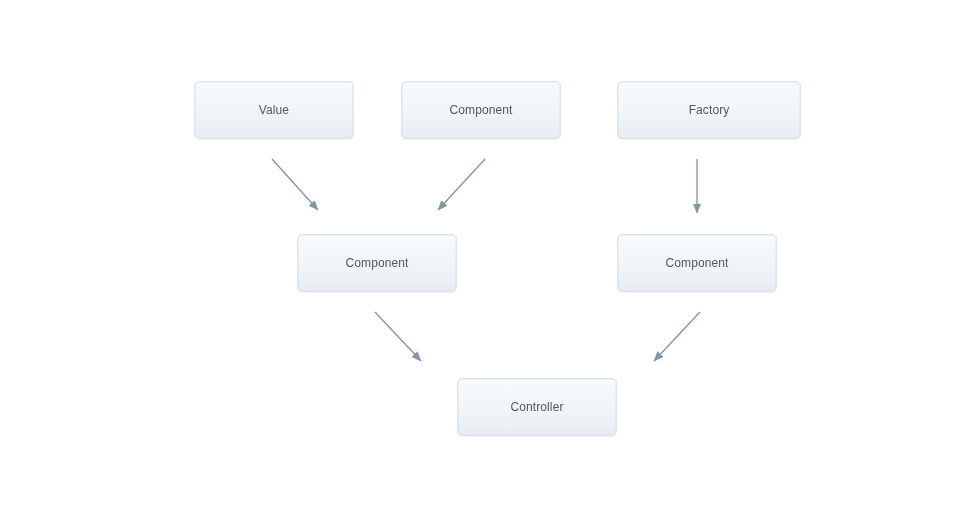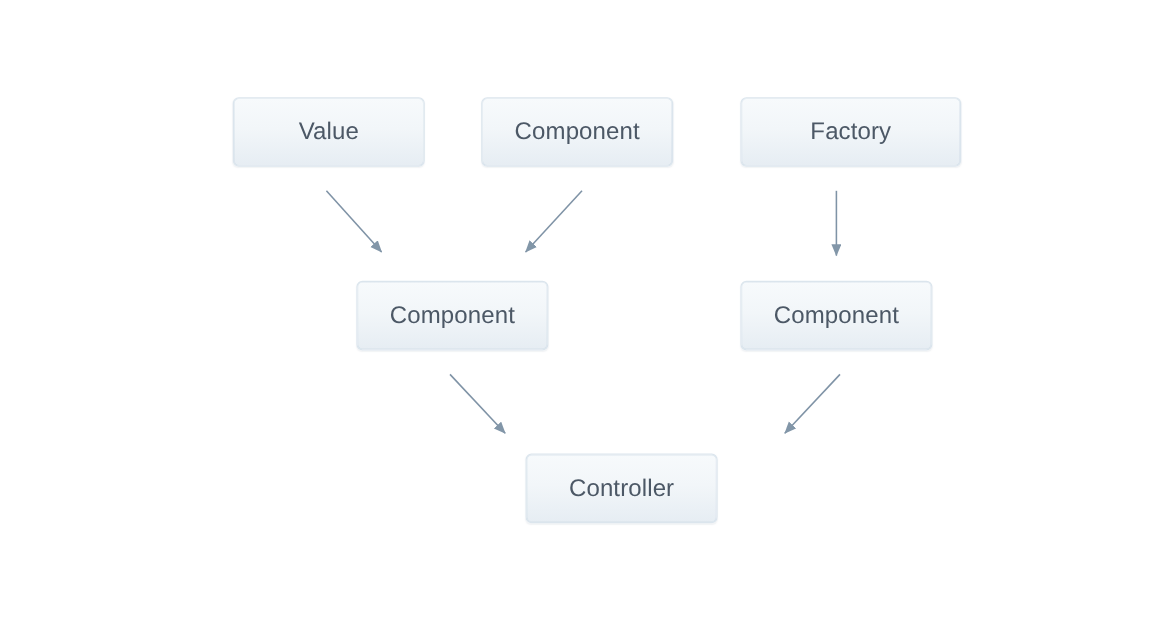--- a/index.html
+++ b/index.html
@@ -36,21 +36,21 @@
     display: flex;
     align-items: center;
     justify-content: center;
     border: 1px solid #dbe5ed;
     border-radius: 5px;
     background: linear-gradient(180deg, #f7fafc 0%, #f2f6f9 45%, #e6edf3 100%);
     box-shadow: 0 1px 1px rgba(120, 140, 160, 0.10),
                 0 0 0 0.5px rgba(200, 215, 228, 0.55) inset;
   }
   .node-label {
-    font-size: 20px;
+    font-size: 12px;
     font-weight: 400;
     color: #4c5866;
     letter-spacing: 0.1px;
     white-space: nowrap;
     user-select: none;
   }
 </style>
 </head>
 <body>
 
@@ -79,17 +79,17 @@
   </div>
   <div class="node-box" style="left: 617px; top: 81px; width: 184px; height: 58px;">
     <span class="node-label">Factory</span>
   </div>
   <div class="node-box" style="left: 297px; top: 234px; width: 160px; height: 58px;">
     <span class="node-label">Component</span>
   </div>
   <div class="node-box" style="left: 617px; top: 234px; width: 160px; height: 58px;">
     <span class="node-label">Component</span>
   </div>
-  <div class="node-box" style="left: 438px; top: 378px; width: 160px; height: 58px;">
+  <div class="node-box" style="left: 457px; top: 378px; width: 160px; height: 58px;">
     <span class="node-label">Controller</span>
   </div>
 
 </div>
 
 </body></html>

